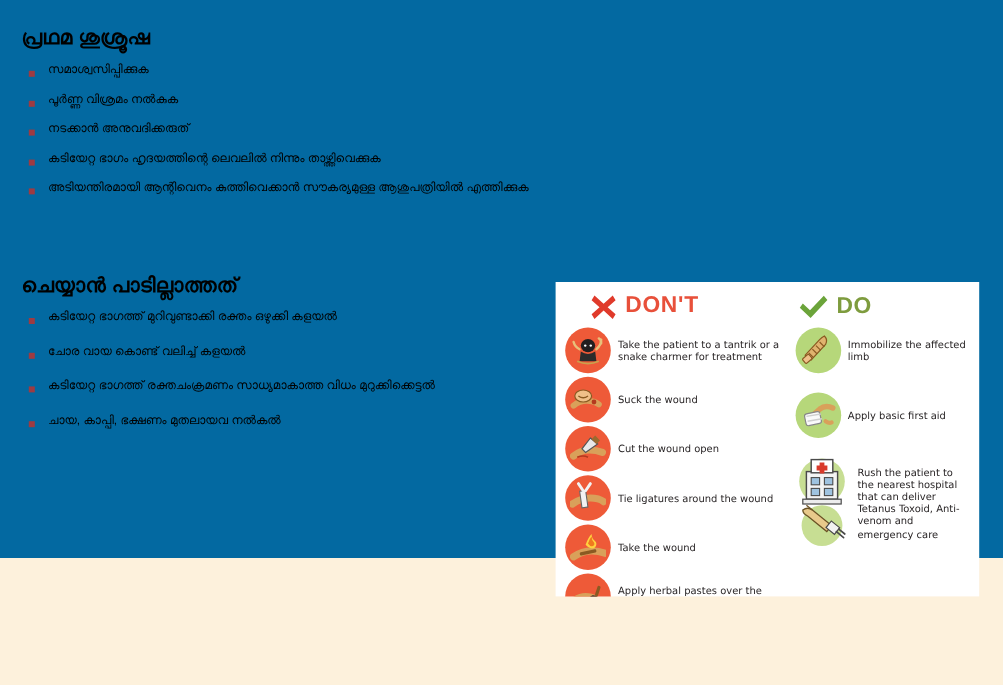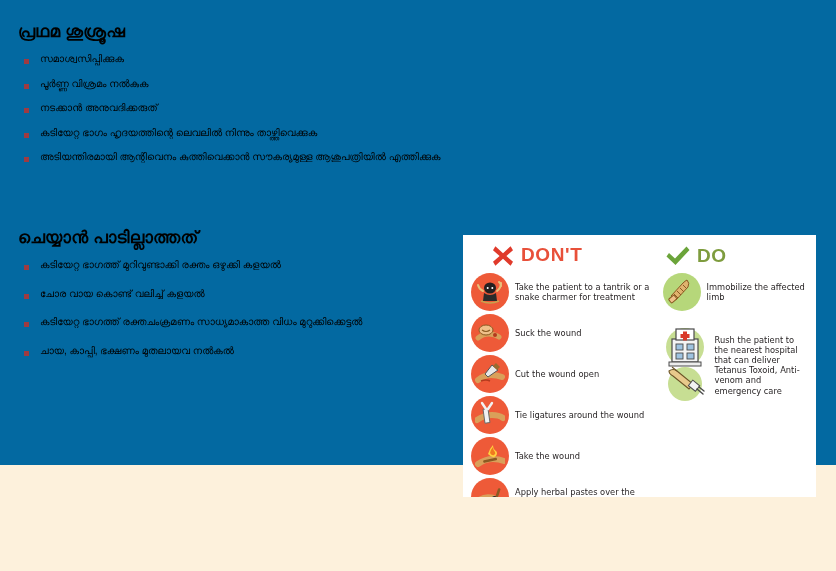--- a/index.html
+++ b/index.html
@@ -314,20 +314,31 @@
           <div class="ig-badge green">
             <svg class="pict" width="30" height="30" viewBox="0 0 30 30">
               <path d="M20 3 q3 3 1 7 l-12 13 -5 -4 12 -13 q2 -2 4 -3 z" fill="#E0B36E" stroke="#8A5A22" stroke-width="1"></path>
               <path d="M16 8 l4 4 M13 11 l4 4 M10 14 l4 4 M7 17 l4 4" stroke="#8A5A22" stroke-width="1" fill="none"></path>
               <rect x="2" y="20" width="7" height="5" rx="1" fill="#EFC089" stroke="#8A5A22" stroke-width="1" transform="rotate(-40 5 22)"></rect>
             </svg>
           </div>
           <div class="ig-label">Immobilize the affected limb</div>
         </div>
 
+        <div class="ig-row">
+          <div class="ig-badge green">
+            <svg class="pict" width="30" height="30" viewBox="0 0 30 30">
+              <path d="M27 9 q-6 -3 -11 1 l-9 8" stroke="#D9A05A" stroke-width="4.5" fill="none" stroke-linecap="round"></path>
+              <rect x="4" y="13" width="13" height="10" rx="2" fill="#FAFAFA" stroke="#888" stroke-width="1" transform="rotate(-12 10 18)"></rect>
+              <path d="M5 16 l12 -2 M6 20 l12 -2" stroke="#CFCFCF" stroke-width="1.2"></path>
+              <path d="M21 20 q3 2 5 1" stroke="#D9A05A" stroke-width="3.5" fill="none" stroke-linecap="round"></path>
+            </svg>
+          </div>
+          <div class="ig-label">Apply basic first aid</div>
+        </div>
 
         <div class="ig-row hospital">
           <div class="hosp-stack">
             <svg class="pict" width="46" height="76" viewBox="0 0 46 76">
               <circle cx="22" cy="20" r="19" fill="#C7DE93"></circle>
               <rect x="9" y="12" width="26" height="23" fill="#F4F4F4" stroke="#4A4A4A" stroke-width="1.2"></rect>
               <rect x="13" y="2" width="18" height="11" fill="#FFFFFF" stroke="#4A4A4A" stroke-width="1.2"></rect>
               <path d="M20 4.5 h4 v2.5 h2.5 v4 h-2.5 v2.5 h-4 v-2.5 h-2.5 v-4 h2.5 z" fill="#D93A2B"></path>
               <rect x="13" y="17" width="7" height="6" fill="#9FC3E0" stroke="#4A4A4A" stroke-width="0.9"></rect>
               <rect x="24" y="17" width="7" height="6" fill="#9FC3E0" stroke="#4A4A4A" stroke-width="0.9"></rect>

